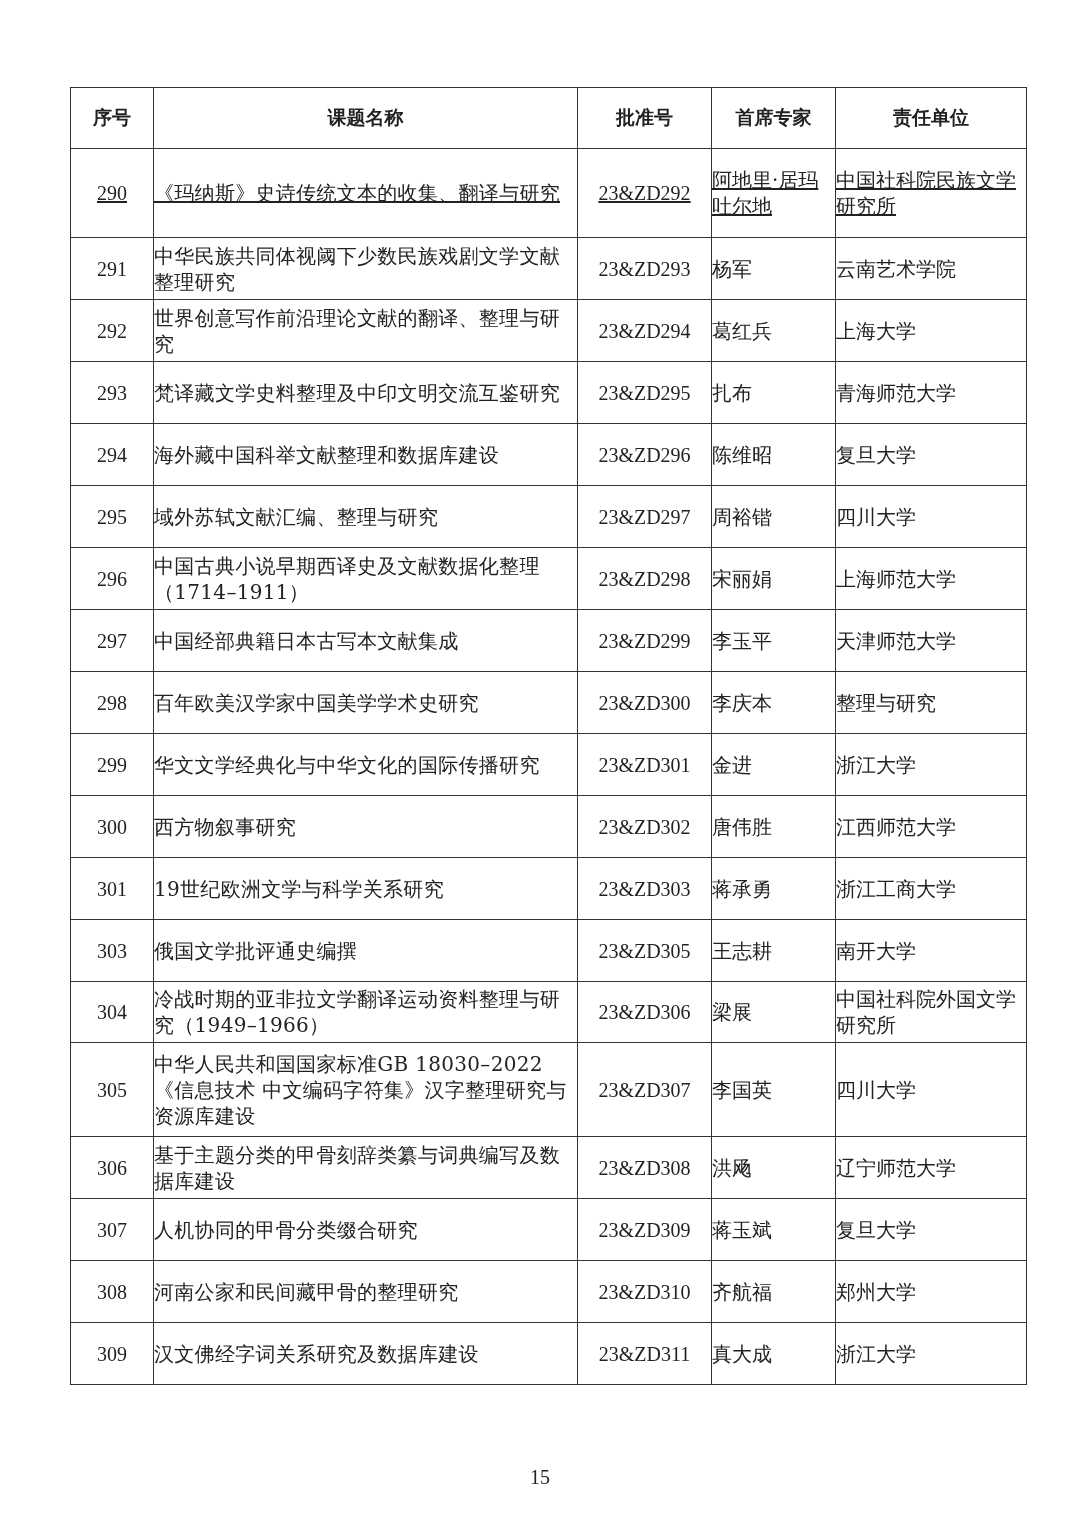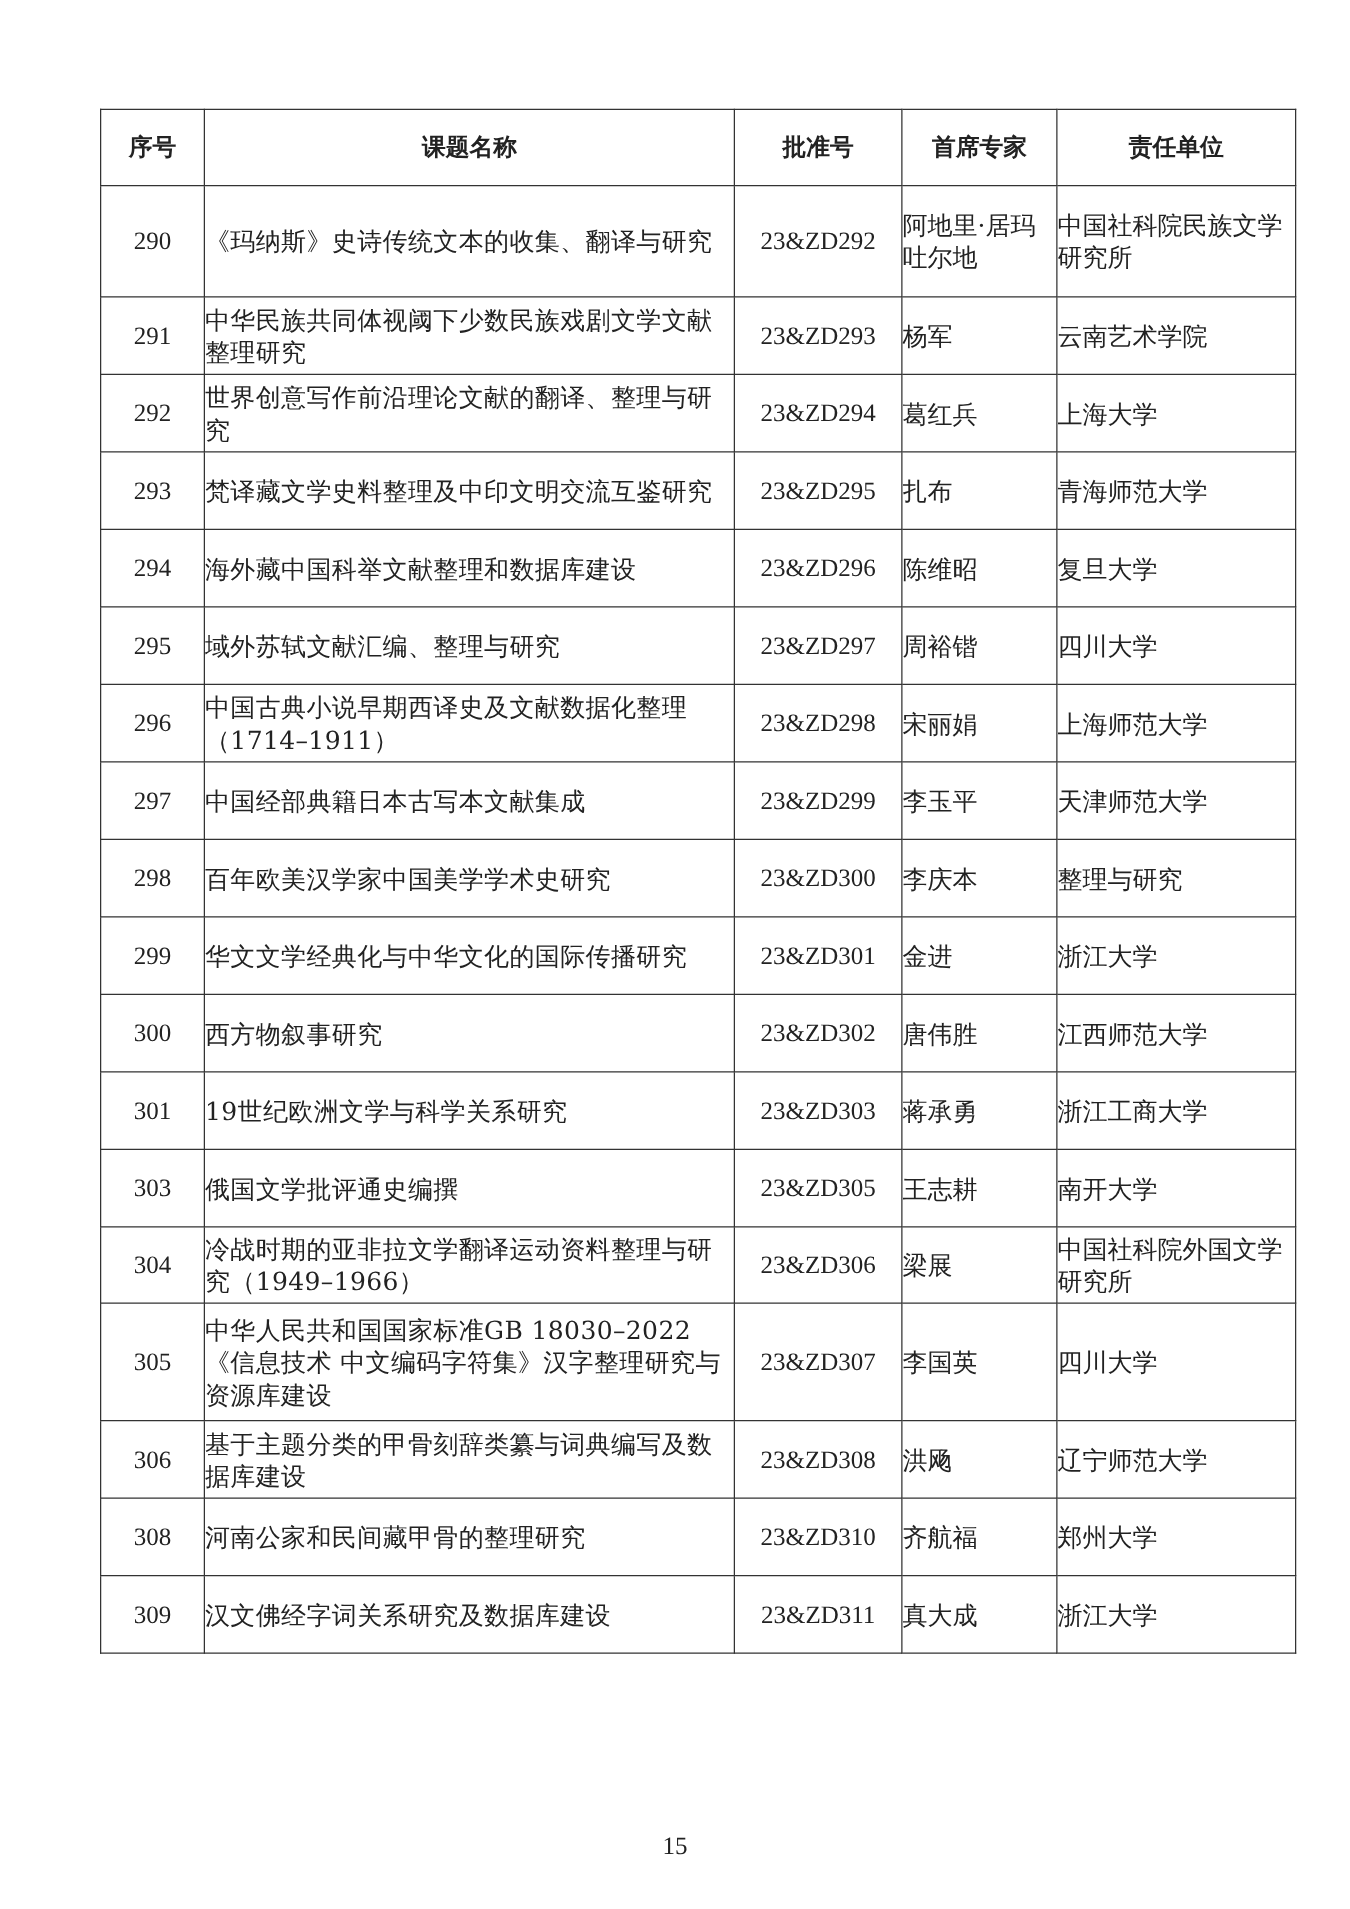--- a/index.html
+++ b/index.html
@@ -1,18 +1,18 @@
 <!DOCTYPE html>
 <html><head>
 <meta charset="utf-8">
 <style>
   html, body { margin:0; padding:0; background:#ffffff; }
   body { width:1080px; height:1527px; position:relative; overflow:hidden;
          font-family:"DejaVu Serif","Liberation Serif",serif; color:#222; }
-  table.grid { position:absolute; left:80px; top:87px; border-collapse:collapse;
+  table.grid { position:absolute; left:70px; top:87px; border-collapse:collapse;
          table-layout:fixed; width:956px; }
   table.grid td, table.grid th { border:1.4px solid #333; padding:0; vertical-align:middle; }
   th { font-family:"DejaVu Sans","Liberation Sans",sans-serif; font-weight:bold;
        font-size:19px; height:60px; text-align:center; color:#222; }
   td { font-size:20px; line-height:26px; }
   td.num { text-align:center; font-family:"Liberation Serif",serif; font-size:20px; }
   td.title { text-align:left; padding:0 3px 0 4px; letter-spacing:0.3px; }
   td.approval { text-align:center; font-family:"Liberation Serif",serif; font-size:20px; }
   td.expert, td.unit { text-align:left; padding:0 4px; }
   .page-number { position:absolute; left:0; width:1080px; top:1466px; text-align:center;
@@ -32,21 +32,21 @@
   <thead>
     <tr>
       <th>序号</th>
       <th>课题名称</th>
       <th>批准号</th>
       <th>首席专家</th>
       <th>责任单位</th>
     </tr>
   </thead>
   <tbody id="tbody">
-      <tr style="height: 89px;">
+      <tr style="height: 89px; text-decoration: underline;">
         <td class="num">290</td>
         <td class="title">《玛纳斯》史诗传统文本的收集、翻译与研究</td>
         <td class="approval">23&amp;ZD292</td>
         <td class="expert">阿地里·居玛吐尔地</td>
         <td class="unit">中国社科院民族文学研究所</td>
       </tr>
       <tr style="height: 62px;">
         <td class="num">291</td>
         <td class="title">中华民族共同体视阈下少数民族戏剧文学文献整理研究</td>
         <td class="approval">23&amp;ZD293</td>
@@ -145,20 +145,27 @@
         <td class="unit">四川大学</td>
       </tr>
       <tr style="height: 62px;">
         <td class="num">306</td>
         <td class="title">基于主题分类的甲骨刻辞类纂与词典编写及数据库建设</td>
         <td class="approval">23&amp;ZD308</td>
         <td class="expert">洪飏</td>
         <td class="unit">辽宁师范大学</td>
       </tr>
       <tr style="height: 62px;">
+        <td class="num">307</td>
+        <td class="title">人机协同的甲骨分类缀合研究</td>
+        <td class="approval">23&amp;ZD309</td>
+        <td class="expert">蒋玉斌</td>
+        <td class="unit">复旦大学</td>
+      </tr>
+      <tr style="height: 62px;">
         <td class="num">308</td>
         <td class="title">河南公家和民间藏甲骨的整理研究</td>
         <td class="approval">23&amp;ZD310</td>
         <td class="expert">齐航福</td>
         <td class="unit">郑州大学</td>
       </tr>
       <tr style="height: 62px;">
         <td class="num">309</td>
         <td class="title">汉文佛经字词关系研究及数据库建设</td>
         <td class="approval">23&amp;ZD311</td>

